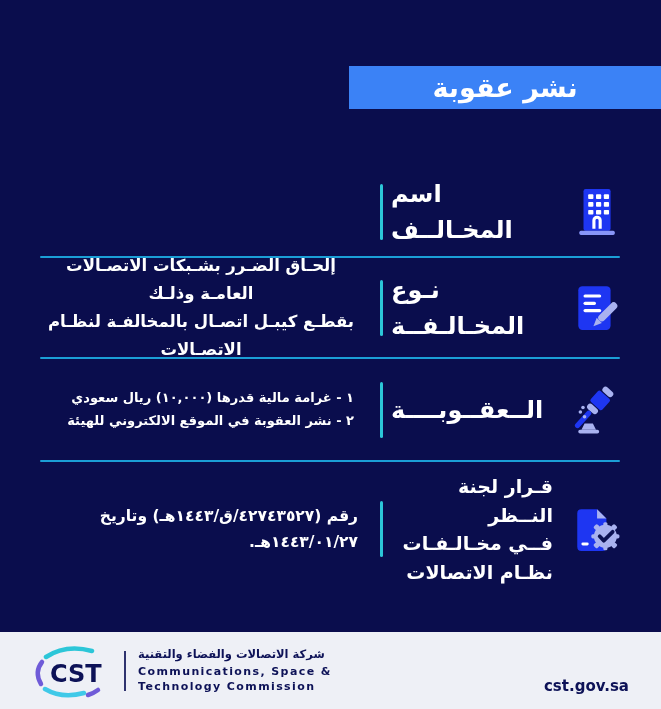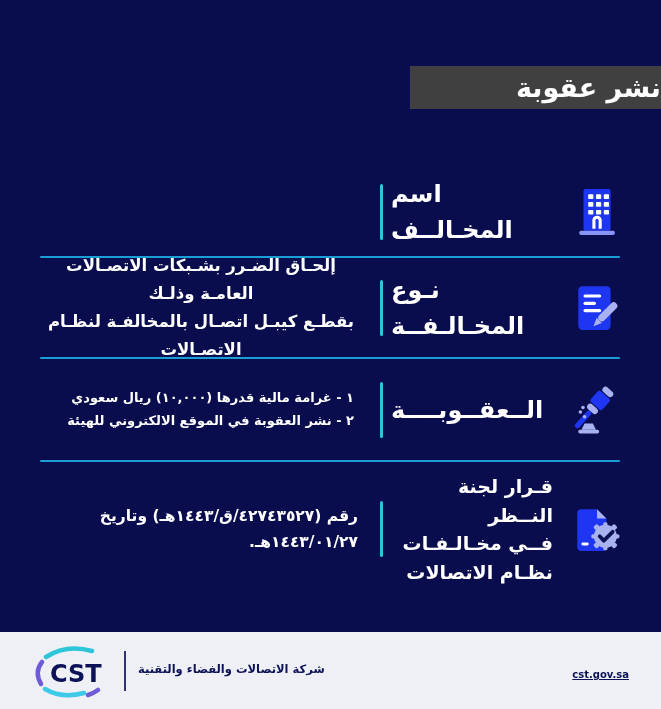--- a/index.html
+++ b/index.html
@@ -5,22 +5,22 @@
   html,body{margin:0;padding:0;}
   body{
     width:661px;height:709px;position:relative;overflow:hidden;
     background:#0a0d4d;
     font-family:"DejaVu Sans","Liberation Sans",sans-serif;
   }
   .canvas{position:absolute;inset:0;}
 
   
   .banner{
-    position:absolute;top:66px;right:0;width:251px;height:43px;
-    background:#404040;display:flex;align-items:center;justify-content:flex-end;
+    position:absolute;top:66px;right:0;width:312px;height:43px;
+    background:#3b82f6;display:flex;align-items:center;justify-content:center;
   }
   .banner-title{color:#ffffff;font-size:27px;font-weight:bold;direction:rtl;}
 
   
   .row{
     position:absolute;right:0;left:0;
     display:flex;direction:rtl;align-items:center;
     padding:0 40px 0 30px;box-sizing:border-box;
   }
   .row-1{top:166px;height:92px;}
@@ -63,21 +63,21 @@
     position:absolute;left:0;right:0;bottom:0;height:77px;background:#eef0f6;
     display:flex;align-items:center;
   }
   .logo-group{display:flex;align-items:flex-start;margin-right:0;margin-left:0;padding-left:30px;}
   .logo-svg{width:88px;height:58px;}
   .footer-divider{width:2px;height:40px;background:#0d1257;opacity:.85;margin:0 12px 0 6px;}
   .org-names{display:flex;flex-direction:column;justify-content:center;}
   .org-ar{color:#0d1257;font-size:11.5px;font-weight:bold;direction:rtl;text-align:left;margin-bottom:3px;}
   .org-en{color:#0d1257;font-size:11px;font-weight:bold;letter-spacing:1.4px;line-height:1.4;white-space:pre-line;}
   .site-url{
-    position:absolute;right:32px;top:37px;color:#0d1257;font-size:10px;font-weight:bold;text-decoration:underline;
+    position:absolute;right:32px;top:45px;color:#0d1257;font-size:15px;font-weight:bold;
   }
 </style>
 </head>
 <body>
 
 <div class="canvas">
 
   <div class="banner">
     <span class="banner-title">نشر عقوبة</span>
   </div>
@@ -187,17 +187,19 @@
         <path d="M16 15 Q36 2 62 9" stroke="#2cc6d8" stroke-width="4.5" fill="none" stroke-linecap="round"></path>
         <path d="M12 20 Q4 30 11 42" stroke="#6f5bd8" stroke-width="4.5" fill="none" stroke-linecap="round"></path>
         <path d="M15 47 Q32 57 54 51" stroke="#3fc9e8" stroke-width="4.5" fill="none" stroke-linecap="round"></path>
         <path d="M58 53 Q64 51 68 48" stroke="#6f5bd8" stroke-width="4.5" fill="none" stroke-linecap="round"></path>
         <text x="20" y="40" font-size="24" font-weight="bold" fill="#0d1257" font-family="DejaVu Sans, sans-serif">CST</text>
       </svg>
     </div>
     <div class="footer-divider"></div>
     <div class="org-names">
       <div class="org-ar">شركة الاتصالات والفضاء والتقنية</div>
+      <div class="org-en">Communications, Space &amp;
+Technology Commission</div>
     </div>
     <div class="site-url">cst.gov.sa</div>
   </div>
 
 </div>
 
 </body></html>

